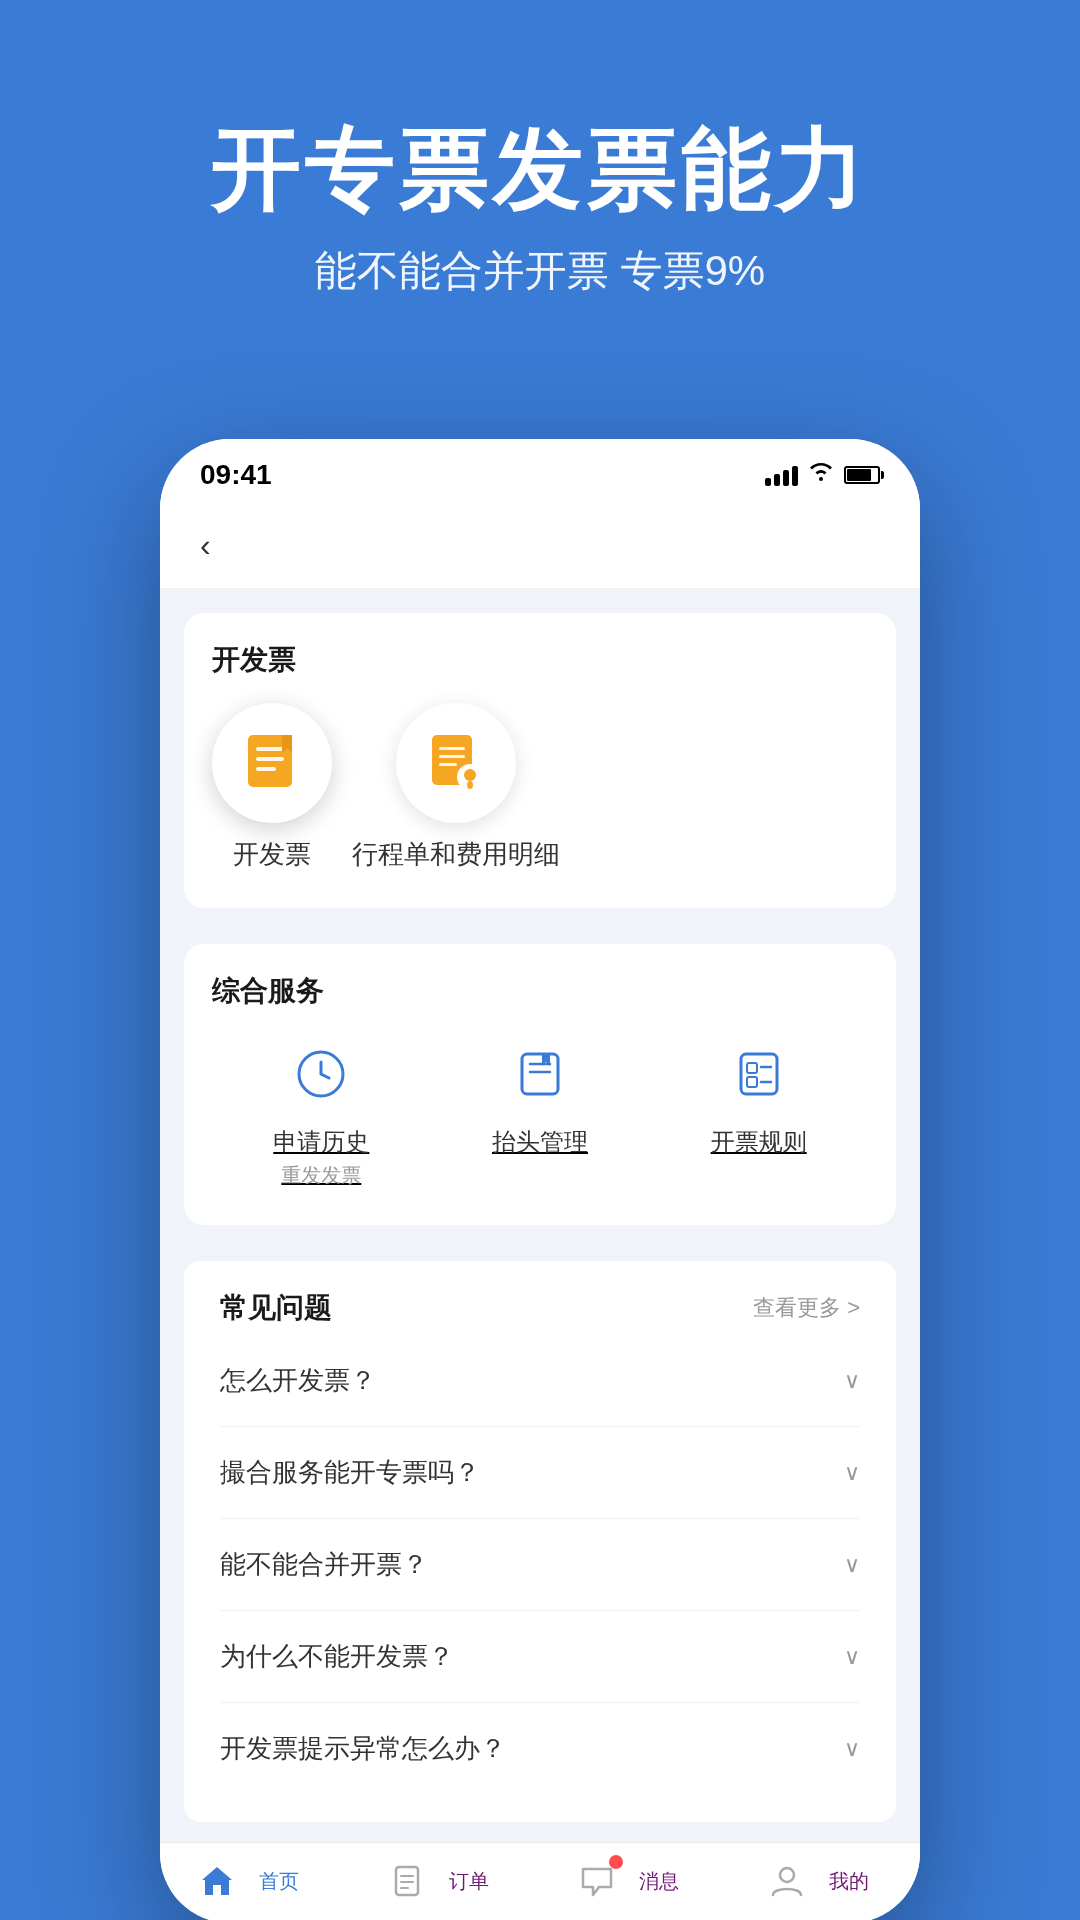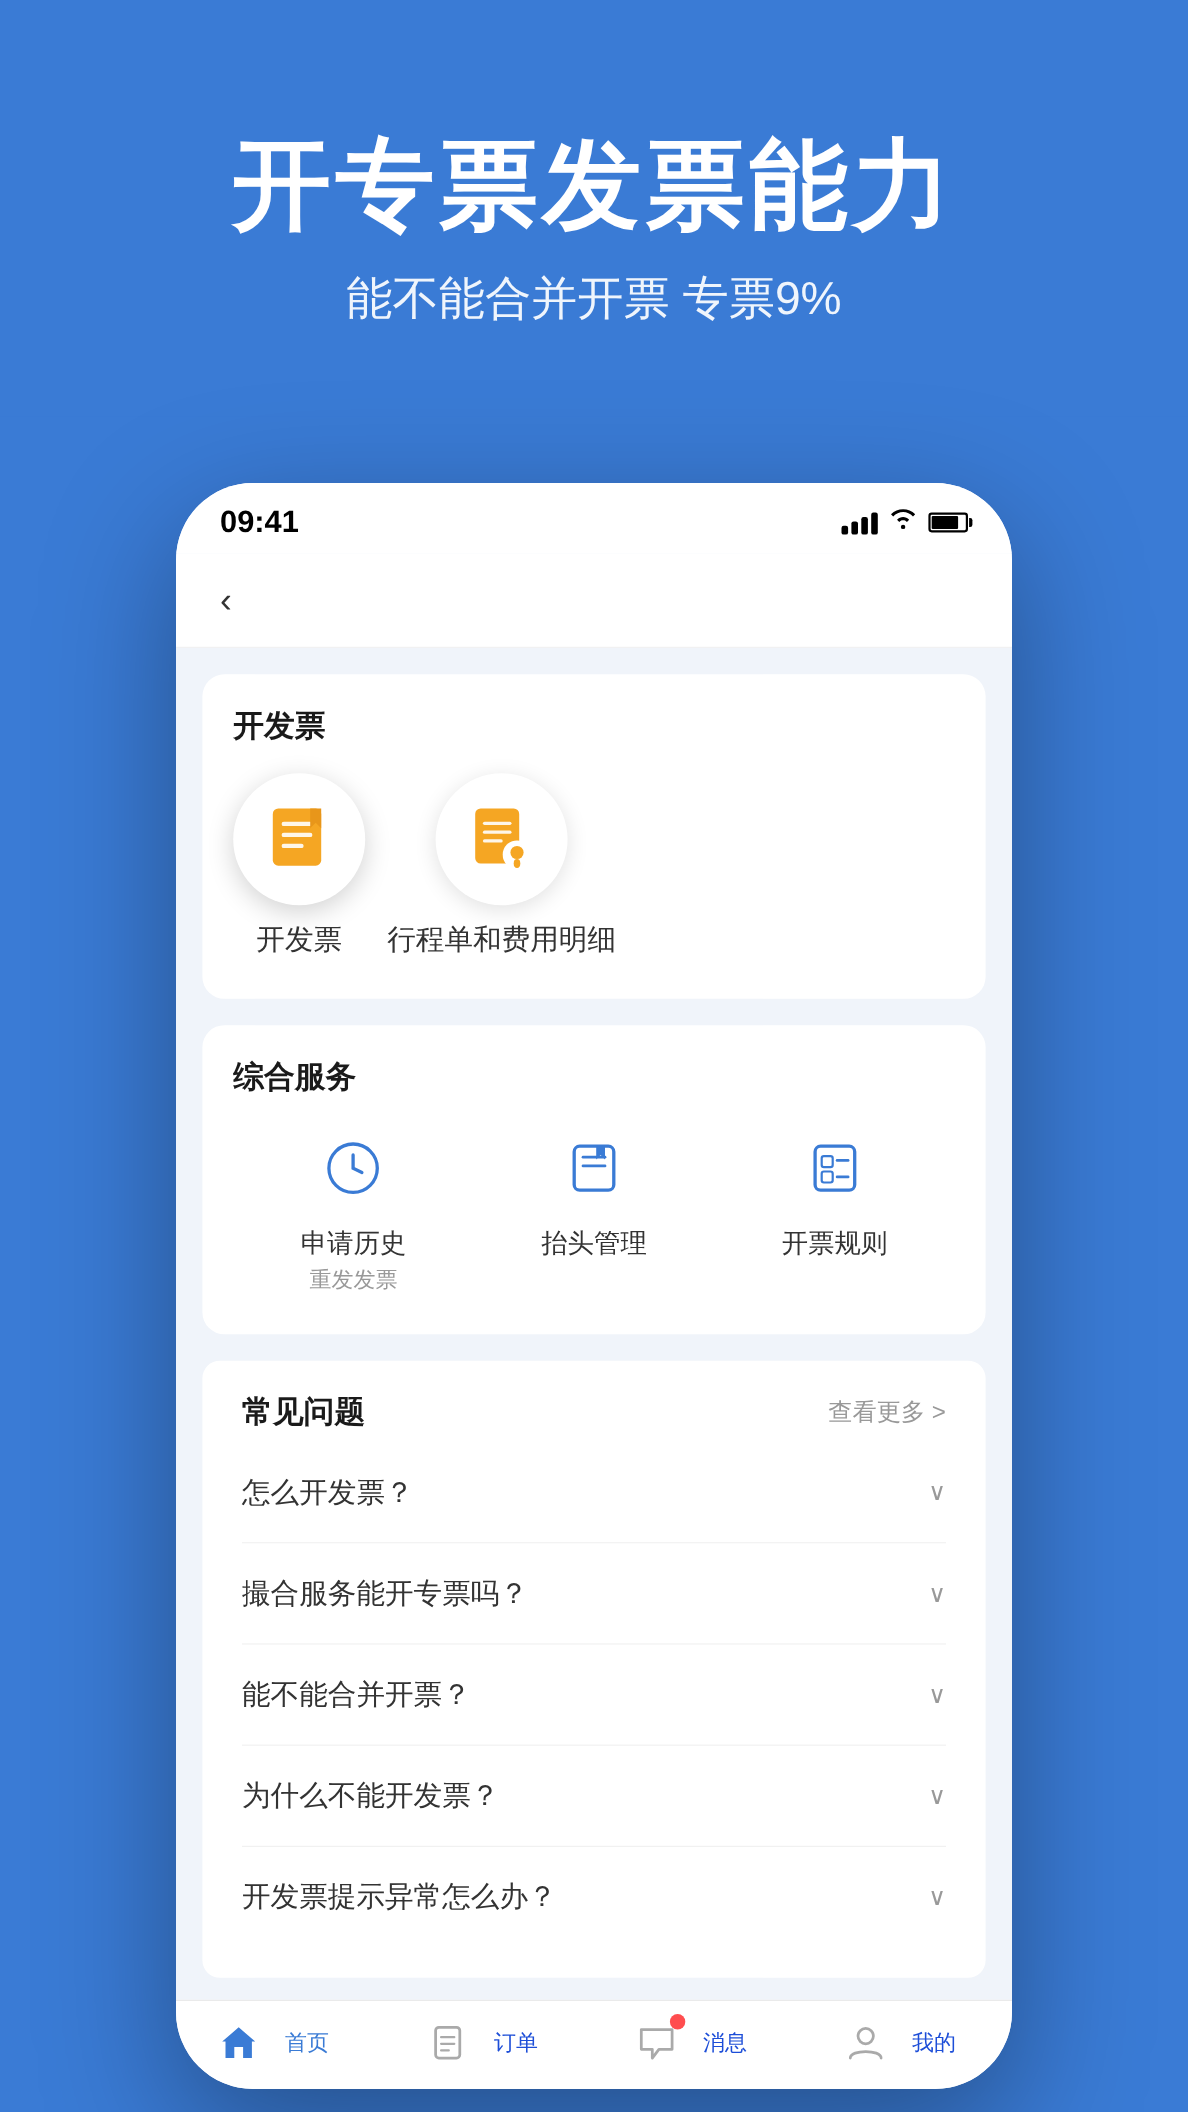--- a/index.html
+++ b/index.html
@@ -137,21 +137,21 @@
     .content-area {
       background: #f0f4fa;
       padding: 24px 24px 0 24px;
     }
 
     
     .section-card {
       background: #fff;
       border-radius: 20px;
       padding: 28px 28px 36px 28px;
-      margin-bottom: 24px;
+      margin-bottom: 36px;
     }
     .section-title {
       font-size: 28px;
       font-weight: 600;
       color: #1a1a1a;
       margin-bottom: 24px;
     }
 
     
     .items-grid {
@@ -189,20 +189,21 @@
       display: flex;
       gap: 0;
       justify-content: space-around;
     }
     .service-item {
       display: flex;
       flex-direction: column;
       align-items: center;
       gap: 12px;
       cursor: pointer;
+      text-decoration: underline;
     }
     .service-icon-wrap {
       width: 80px;
       height: 80px;
       display: flex;
       align-items: center;
       justify-content: center;
     }
     .service-label {
       font-size: 24px;
@@ -278,21 +279,21 @@
     .tab-icon {
       width: 44px;
       height: 44px;
       display: flex;
       align-items: center;
       justify-content: center;
       position: relative;
     }
     .tab-label {
       font-size: 20px;
-      color: #1d4ed8;
+      color: #701a75;
     }
     .tab-label.active {
       color: #3a7bd5;
     }
     .tab-badge {
       position: absolute;
       top: -4px;
       right: -4px;
       width: 14px;
       height: 14px;

